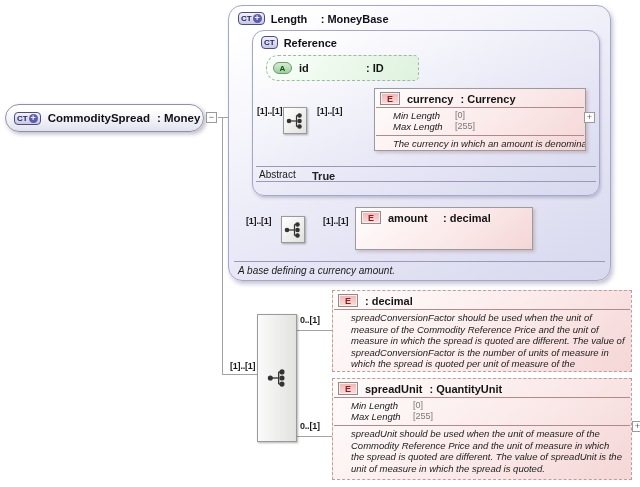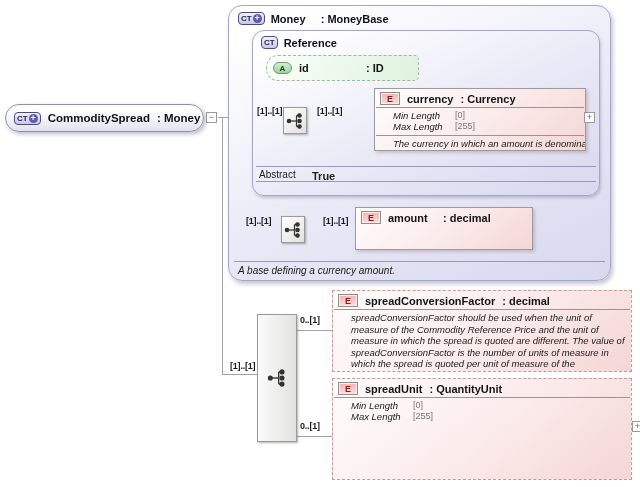--- a/index.html
+++ b/index.html
@@ -131,21 +131,21 @@
   <div class="hline" style="left:222px; top:374px; width:35px;"></div>
   <div class="hline" style="left:297px; top:330px; width:35px;"></div>
   <div class="hline" style="left:297px; top:436px; width:35px;"></div>
 
   <div class="ct-outer" style="left:228px; top:5px; width:383px; height:276px;">
     <div class="ct-header">
       <span class="badge-ct">
         <span>CT</span>
         <span class="plus-circle">+</span>
       </span>
-      <span class="nm nm-money">Money</span>
+      <span class="nm nm-money">Length</span>
       <span>: MoneyBase</span>
     </div>
   </div>
 
   <div class="sep" style="left:234px; top:261px; width:371px;"></div>
   <div class="type-doc" style="left:238px; top:265px;">A base defining a currency amount.</div>
 
   <div class="ct-outer" style="left:252px; top:30px; width:348px; height:166px; border-radius:12px; box-shadow:1px 2px 3px rgba(90,90,130,.3);">
     <div class="ct-header" style="padding:5px 8px 0 8px;">
       <span class="badge-ct">
@@ -247,21 +247,20 @@
         <circle cx="13.5" cy="3.5" r="1.7"></circle>
         <circle cx="13.5" cy="9" r="1.7"></circle>
         <circle cx="13.5" cy="14.5" r="1.7"></circle>
       </g>
     </svg>
   </div>
 
   <div class="el-box optional" style="left:332px; top:290px; width:300px; height:82px;">
     <div class="el-header">
       <span class="badge-e">E</span>
-      <span>spreadConversionFactor</span>
       <span>: decimal</span>
     </div>
     <div class="el-section">
       <div class="doc">spreadConversionFactor should be used when the unit of measure of the Commodity Reference Price and the unit of measure in which the spread is quoted are different. The value of spreadConversionFactor is the number of units of measure in which the spread is quoted per unit of measure of the Commodity Reference Price.</div>
     </div>
   </div>
 
   <div class="el-box optional" style="left:332px; top:378px; width:300px; height:102px;">
     <div class="el-header">
       <span class="badge-e">E</span>
@@ -270,20 +269,23 @@
     </div>
     <div class="el-section">
       <div class="facet-row">
         <span class="facet-label">Min Length</span>
         <span class="facet-value">[0]</span>
       </div>
       <div class="facet-row">
         <span class="facet-label">Max Length</span>
         <span class="facet-value">[255]</span>
       </div>
+    </div>
+    <div class="el-section">
+      <div class="doc">spreadUnit should be used when the unit of measure of the Commodity Reference Price and the unit of measure in which the spread is quoted are different. The value of spreadUnit is the unit of measure in which the spread is quoted.</div>
     </div>
   </div>
   <div class="toggle" style="left:632px; top:421px;">+</div>
 
   <div class="card-label" style="left:257px; top:106px;">[1]..[1]</div>
   <div class="card-label" style="left:317px; top:106px;">[1]..[1]</div>
   <div class="card-label" style="left:246px; top:216px;">[1]..[1]</div>
   <div class="card-label" style="left:323px; top:216px;">[1]..[1]</div>
   <div class="card-label" style="left:230px; top:361px;">[1]..[1]</div>
   <div class="card-label" style="left:300px; top:315px;">0..[1]</div>

